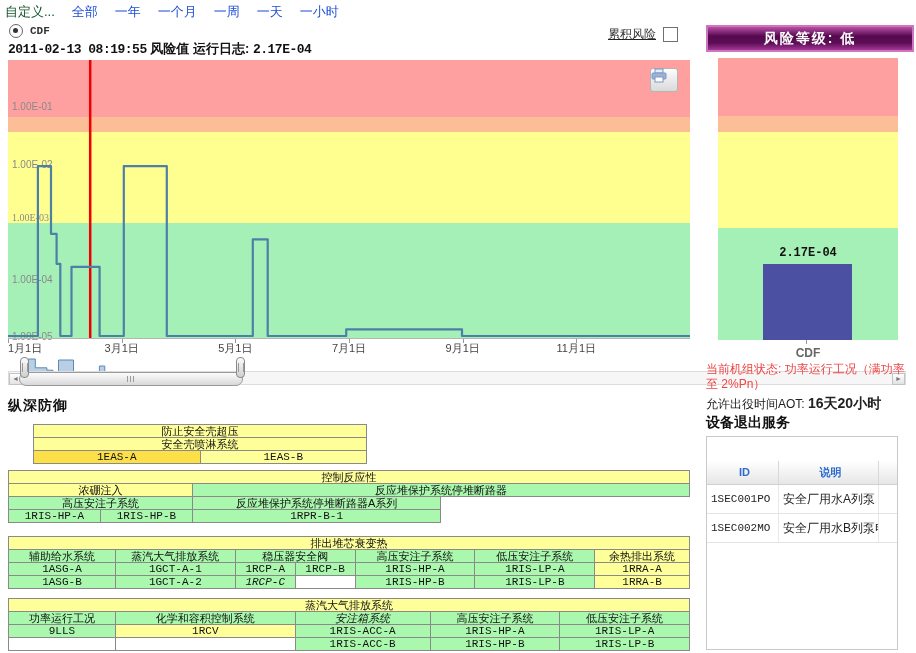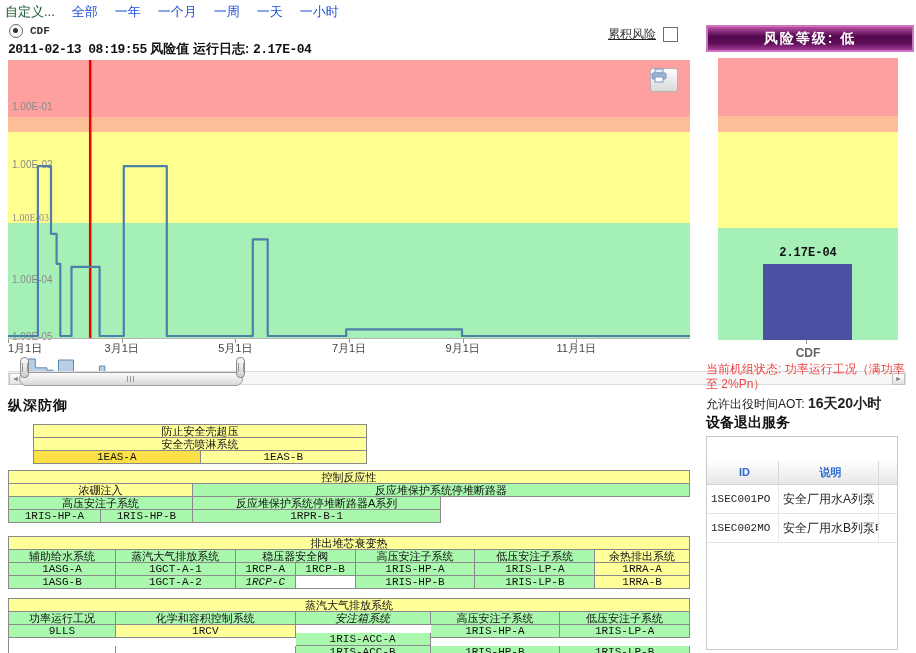--- a/index.html
+++ b/index.html
@@ -305,21 +305,21 @@
       <div class="dtr">
         <div class="dtc c-g" style="width: 15.7%;">功率运行工况</div>
         <div class="dtc c-g" style="width: 26.4%;">化学和容积控制系统</div>
         <div class="dtc c-g" style="width: 19.8%; font-style: italic;">安注箱系统</div>
         <div class="dtc c-g" style="width: 19.05%;">高压安注子系统</div>
         <div class="dtc c-g" style="width: 19.05%;">低压安注子系统</div>
       </div>
       <div class="dtr">
         <div class="dtc c-g mono" style="width: 15.7%;">9LLS</div>
         <div class="dtc c-y mono" style="width: 26.4%;">1RCV</div>
-        <div class="dtc c-g mono" style="width: 19.8%; margin-top: 8px;">1RIS-ACC-A</div>
+        <div class="dtc c-g mono" style="width: 19.8%;">1RIS-ACC-A</div>
         <div class="dtc c-g mono" style="width: 19.05%;">1RIS-HP-A</div>
         <div class="dtc c-g mono" style="width: 19.05%;">1RIS-LP-A</div>
       </div>
       <div class="dtr">
         <div class="dtc c-w" style="width: 15.7%;"></div>
         <div class="dtc c-w" style="width: 26.4%;"></div>
         <div class="dtc c-g mono" style="width: 19.8%;">1RIS-ACC-B</div>
         <div class="dtc c-g mono" style="width: 19.05%;">1RIS-HP-B</div>
         <div class="dtc c-g mono" style="width: 19.05%;">1RIS-LP-B</div>
       </div>

